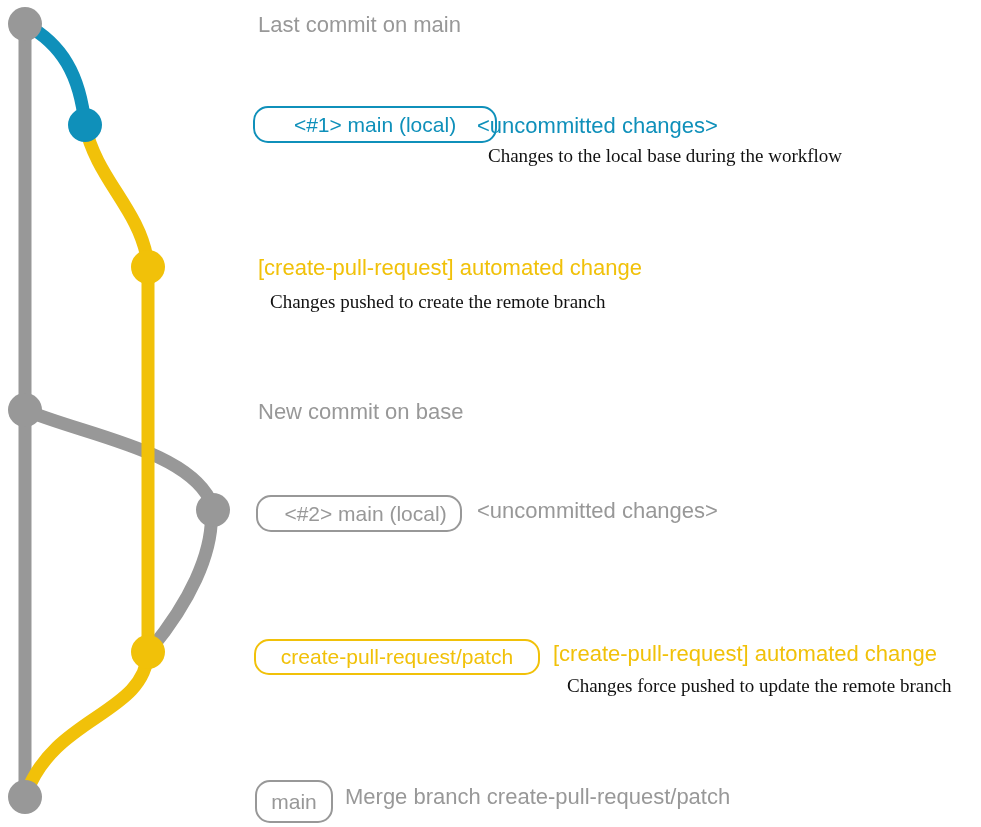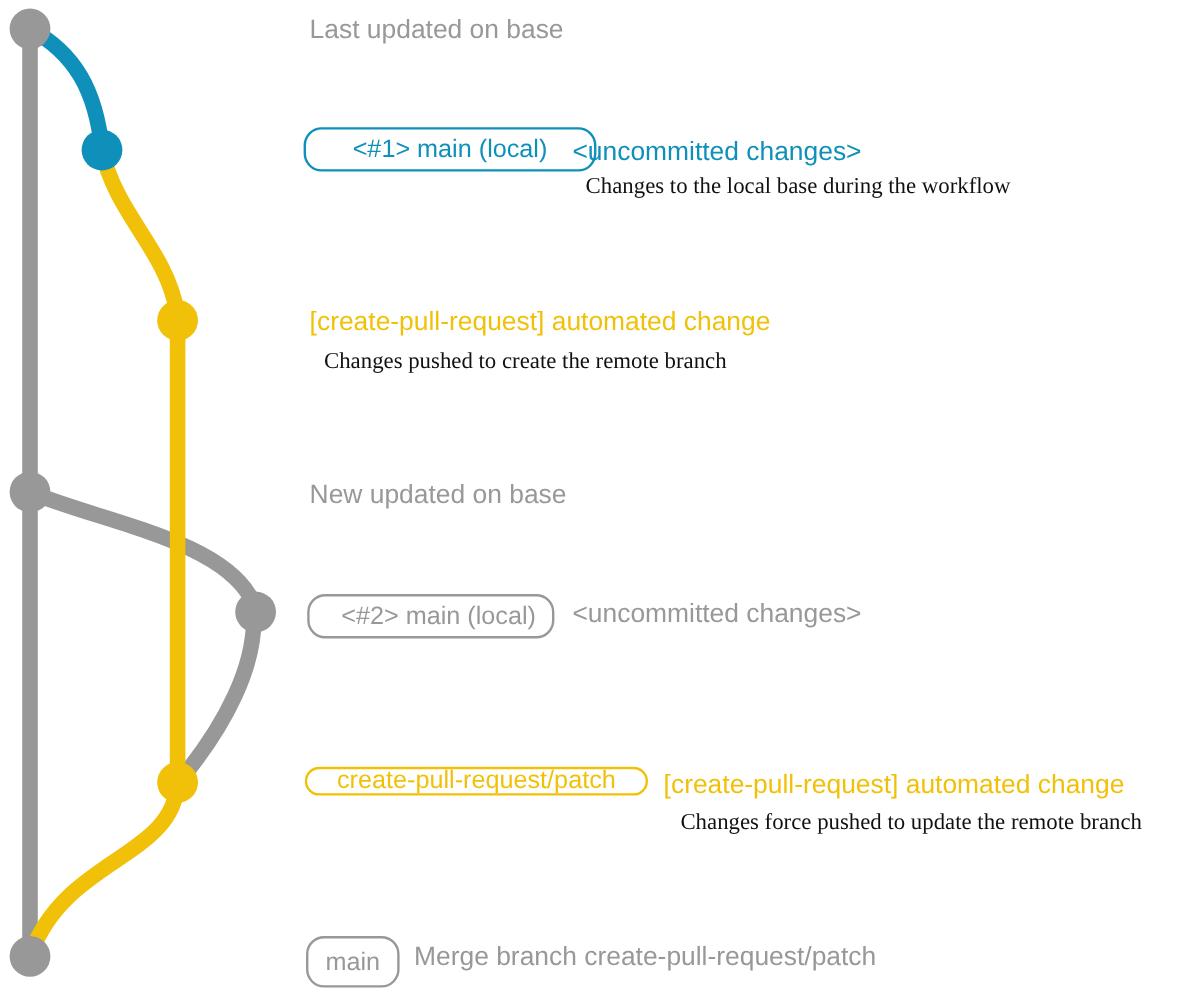--- a/index.html
+++ b/index.html
@@ -56,39 +56,39 @@
 
     <circle class="dot-gray" cx="25" cy="24" r="17"></circle>
     <circle class="dot-blue" cx="85" cy="125" r="17"></circle>
     <circle class="dot-yellow" cx="148" cy="267" r="17"></circle>
     <circle class="dot-gray" cx="25" cy="410" r="17"></circle>
     <circle class="dot-gray" cx="213" cy="510" r="17"></circle>
     <circle class="dot-yellow" cx="148" cy="652" r="17"></circle>
     <circle class="dot-gray" cx="25" cy="797" r="17"></circle>
   </svg>
 
-  <div class="txt title" style="left:258px;top:12px;">Last updated on base</div>
+  <div class="txt title" style="left:258px;top:12px;">Last commit on main</div>
 
   <div class="badge badge-blue" style="left:253px;top:106px;width:244px;height:37px;">
     <span>&lt;#1&gt; main (local)</span>
   </div>
   <div class="txt note c-blue" style="left:477px;top:113px;">&lt;uncommitted changes&gt;</div>
   <div class="txt desc" style="left:488px;top:144px;">Changes to the local base during the workflow</div>
 
   <div class="txt message" style="left:258px;top:255px;">[create-pull-request] automated change</div>
   <div class="txt desc" style="left:270px;top:290px;">Changes pushed to create the remote branch</div>
 
-  <div class="txt title" style="left:258px;top:399px;">New updated on base</div>
+  <div class="txt title" style="left:258px;top:399px;">New commit on base</div>
 
   <div class="badge badge-gray" style="left:256px;top:495px;width:206px;height:37px;padding-left:13px;">
     <span>&lt;#2&gt; main (local)</span>
   </div>
   <div class="txt note c-gray" style="left:477px;top:498px;">&lt;uncommitted changes&gt;</div>
 
-  <div class="badge badge-yellow" style="left:254px;top:639px;width:286px;height:24px;">
+  <div class="badge badge-yellow" style="left:254px;top:639px;width:286px;height:36px;">
     <span>create-pull-request/patch</span>
   </div>
   <div class="txt message" style="left:553px;top:641px;">[create-pull-request] automated change</div>
   <div class="txt desc" style="left:567px;top:674px;">Changes force pushed to update the remote branch</div>
 
   <div class="badge badge-gray" style="left:255px;top:780px;width:78px;height:43px;">
     <span>main</span>
   </div>
   <div class="txt note c-gray" style="left:345px;top:784px;">Merge branch create-pull-request/patch</div>
 

